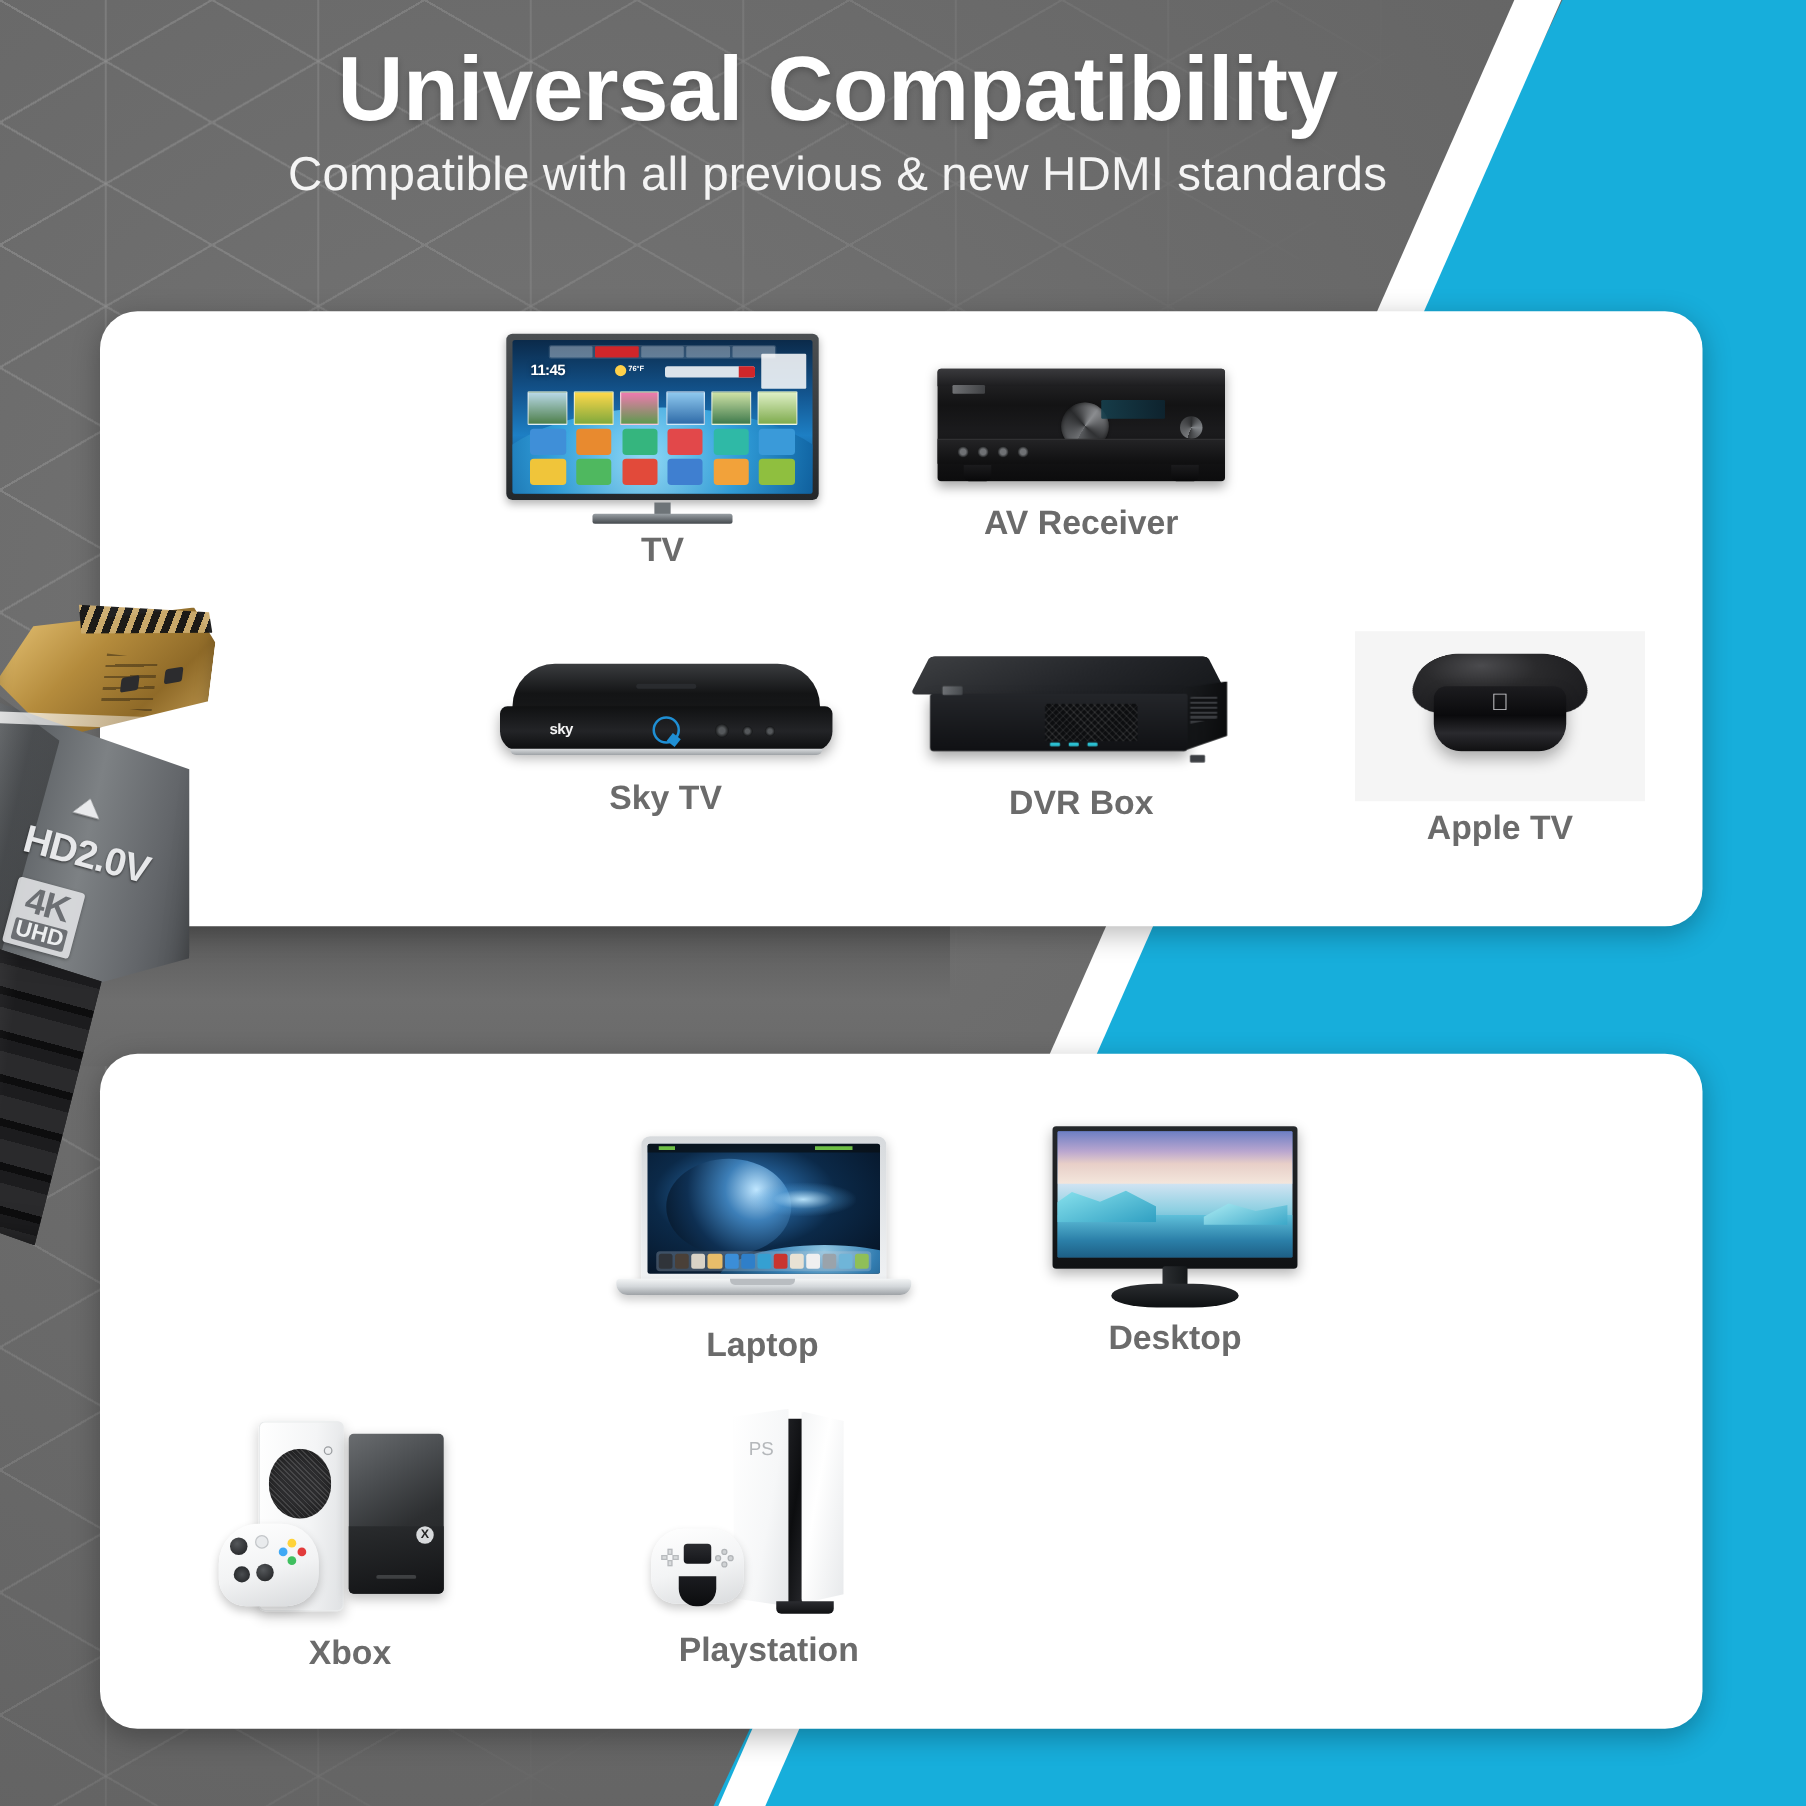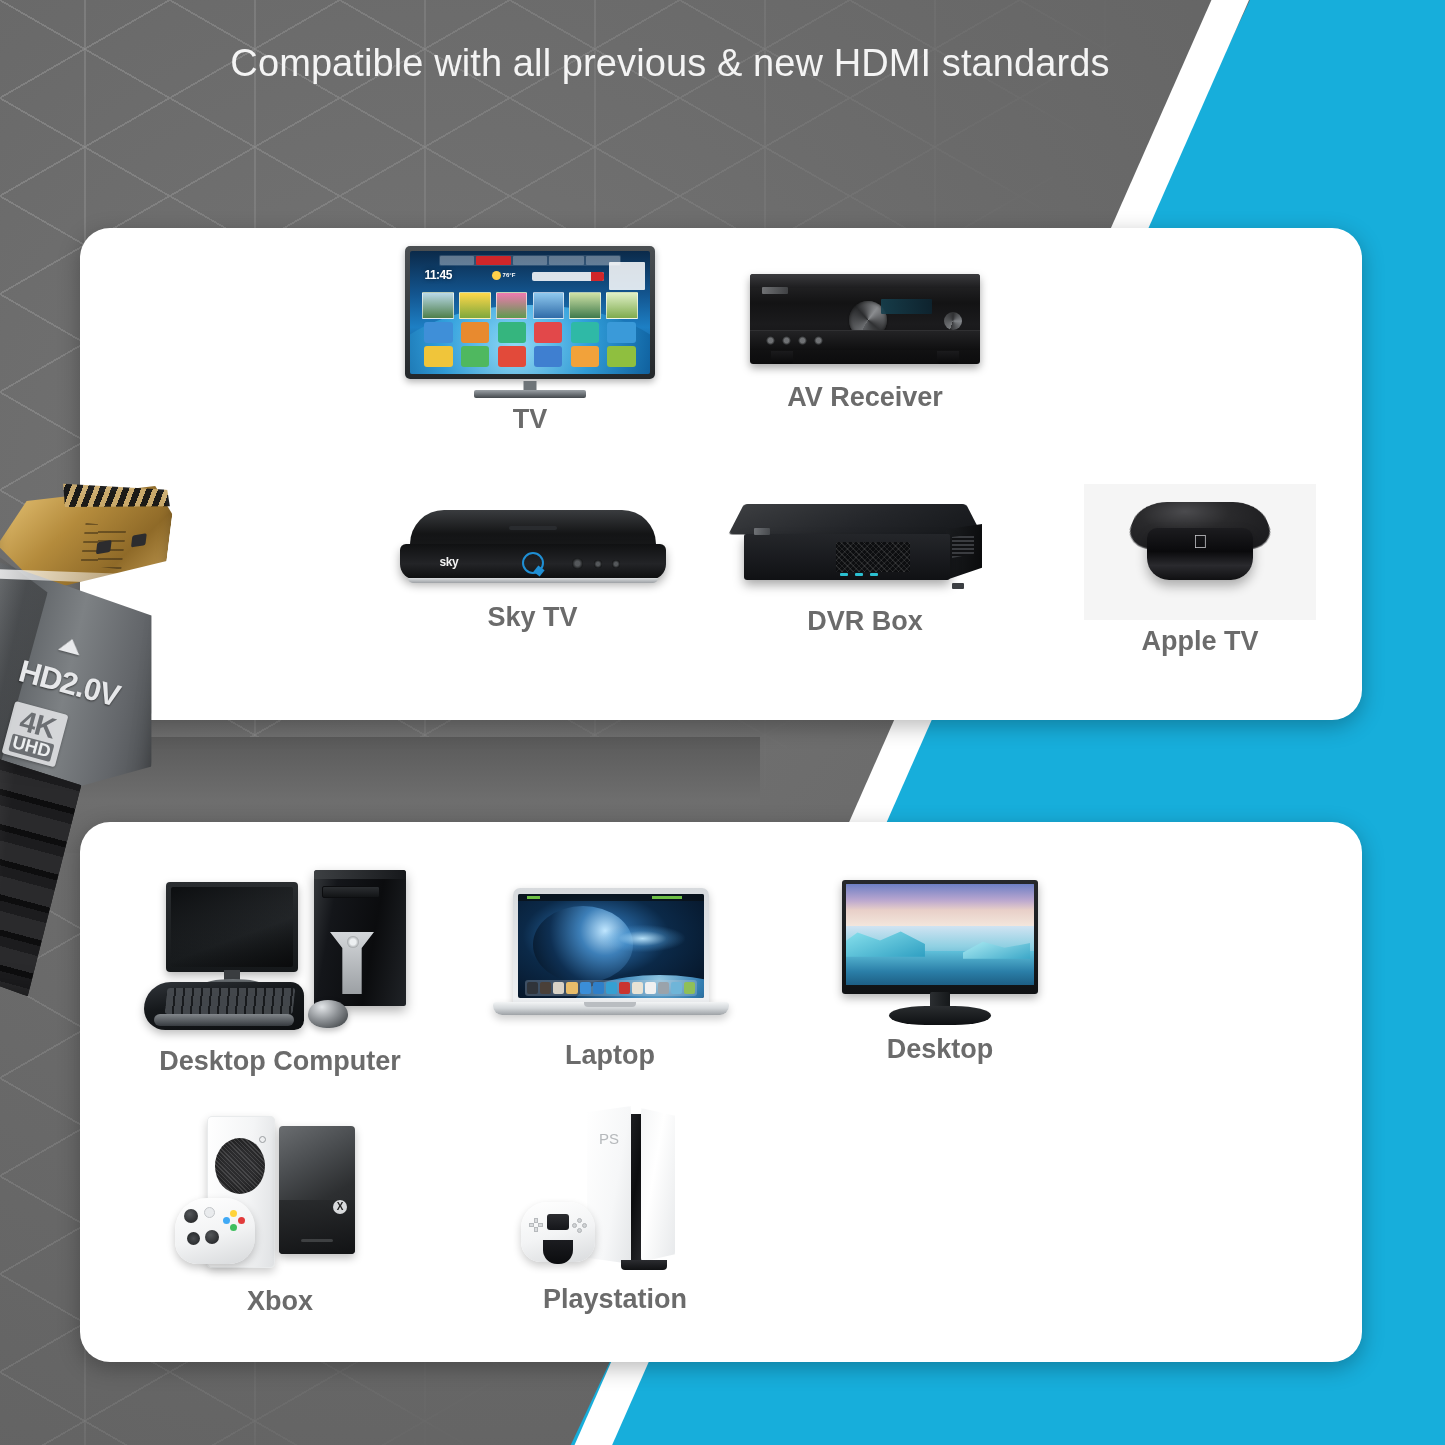--- a/index.html
+++ b/index.html
@@ -59,20 +59,21 @@
     font-size:38px; color:#f4f4f4; font-weight:400;
     margin-top:8px; letter-spacing:.1px;
   }
 
   
   .panel {
     position:absolute; background:#ffffff;
     border-radius:30px;
     box-shadow:0 6px 22px rgba(0,0,0,.28);
     z-index:5;
+    margin-top:21px;
   }
   #panel-top    { left:80px;  top:228px; width:1282px; height:492px; }
   #panel-bottom { left:80px;  top:822px; width:1282px; height:540px; }
 
   .grid { position:absolute; inset:0; }
 
   .cell { position:absolute; text-align:center; }
   .cell .art {
     width:100%; display:flex; align-items:flex-end; justify-content:center;
     position:relative;
@@ -668,20 +669,21 @@
 
 <div id="bg">
   <div class="bg-grey"></div>
   <div class="hexmesh"></div>
   <div class="cyan-wedge"></div>
   <div class="white-stripe"></div>
   <div class="mid-band"></div>
 </div>
 
 <div class="header">
+  <div class="title">Universal Compatibility</div>
   <div class="subtitle">Compatible with all previous &amp; new HDMI standards</div>
 </div>
 
 <div class="panel" id="panel-top">
   <div class="grid">
 
     <div class="cell" style="left:320px; top:18px; width:260px;">
       <div class="art">
         <div class="tv">
           <div class="bezel">
@@ -807,43 +809,20 @@
       </div>
       <div class="label lbl-lg">Apple TV</div>
     </div>
 
   </div>
 </div>
 
 <div class="panel" id="panel-bottom">
   <div class="grid">
 
-    <div class="cell" style="left:50px; top:42px; width:300px;">
-      <div class="art">
-        <div class="desk">
-          <div class="tower">
-              <div class="tp"></div>
-              <div class="odd"></div>
-              <div class="pw"></div>
-              <div class="pwb"></div>
-            </div>
-          <div class="mon">
-              <div class="scr"></div>
-            </div>
-          <div class="mon-neck"></div>
-          <div class="mon-base"></div>
-          <div class="kb">
-              <div class="keys"></div>
-              <div class="rest"></div>
-            </div>
-          <div class="mouse"></div>
-        </div>
-      </div>
-      <div class="label lbl-lg">Desktop Computer</div>
-    </div>
 
     <div class="cell" style="left:400px; top:60px; width:260px;">
       <div class="art">
         <div class="lap">
           <div class="lid">
               <div class="scr">
             <div class="planet"></div>
             <div class="flare"></div>
             <div class="earth"></div>
             <div class="menubar">

